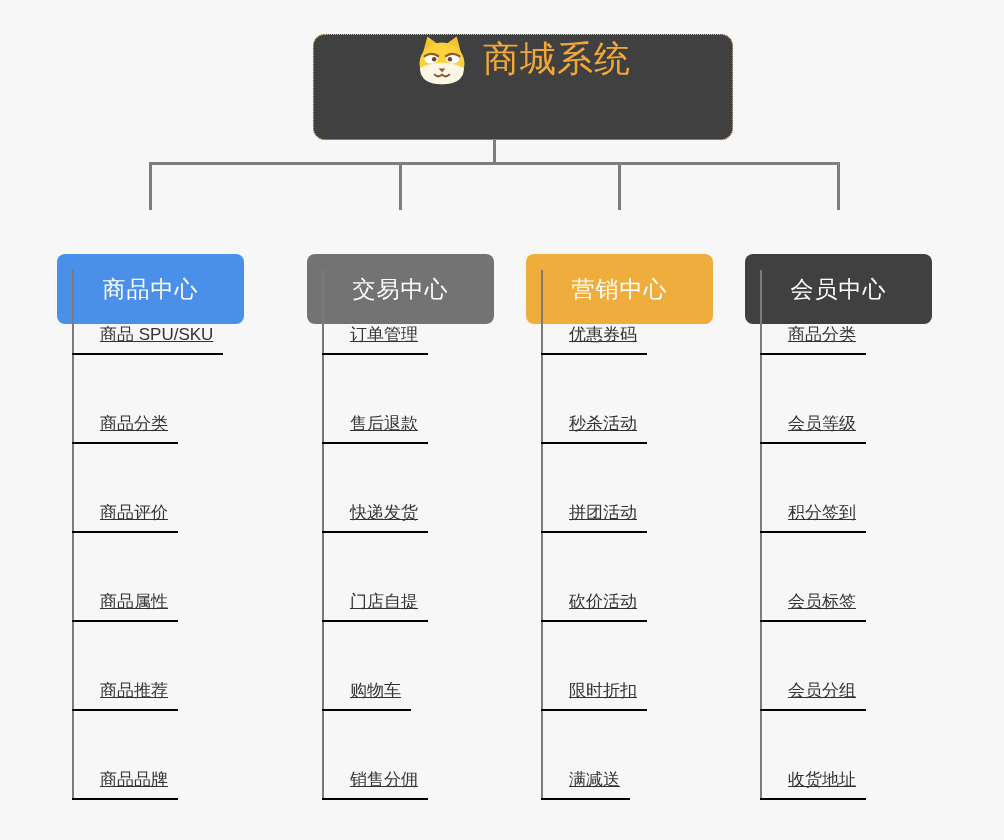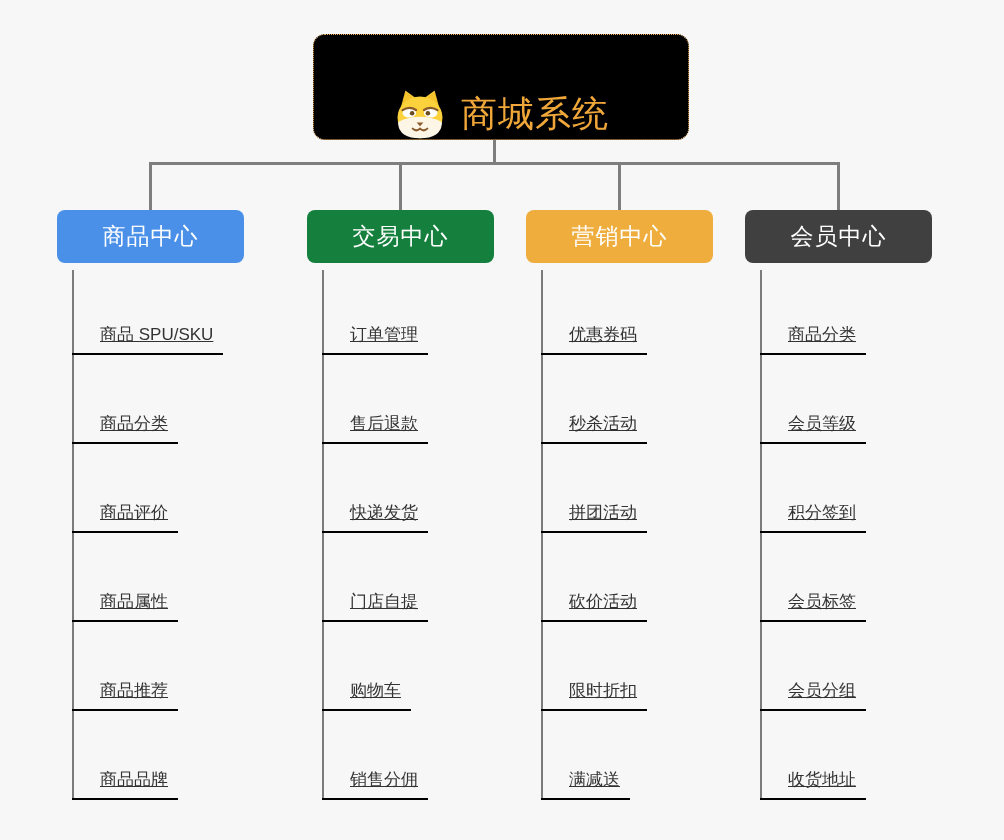--- a/index.html
+++ b/index.html
@@ -9,44 +9,45 @@
   }
   .canvas{
     position:relative;
     width:1004px;height:840px;
     background:#f7f7f7;
     overflow:hidden;
   }
   
   .root-node{
     position:absolute;left:313px;top:34px;
-    width:376px;height:106px;
-    background:#000000;
+    width:420px;height:106px;
+    background:#404040;
     border:1px dotted #f3b45d;
     border-radius:12px;
-    display:flex;align-items:flex-end;justify-content:center;
+    display:flex;align-items:flex-start;justify-content:center;
     gap:14px;box-sizing:border-box;
   }
   .root-title{
     font-size:36px;
     color:#f0a73a;
     letter-spacing:1px;
     white-space:nowrap;
   }
   .root-icon{width:54px;height:50px;flex:0 0 auto;}
   
   .line{position:absolute;background:#7e7e7e;}
   
   .branch{position:absolute;top:210px;width:250px;height:600px;}
   .branch-box{
-    width:187px;height:53px;
+    width:187px;height:70px;
     border-radius:8px;
     display:flex;align-items:center;justify-content:center;
     color:#ffffff;font-size:23px;letter-spacing:1px;
     box-sizing:border-box;
+    margin-top:44px;
   }
   .trunk{
     position:absolute;left:15px;top:60px;
     width:2px;height:530px;background:#7b7b7b;
   }
   .leaf{
     position:absolute;left:15px;
     padding:0 10px 6px 28px;
     font-size:17px;line-height:24px;color:#333333;
     border-bottom:2px solid #000000;
@@ -92,21 +93,21 @@
     <div class="trunk"></div>
     <div class="leaf r0">商品 SPU/SKU</div>
     <div class="leaf r1">商品分类</div>
     <div class="leaf r2">商品评价</div>
     <div class="leaf r3">商品属性</div>
     <div class="leaf r4">商品推荐</div>
     <div class="leaf r5">商品品牌</div>
   </div>
 
   <div class="branch" style="left:307px;">
-    <div class="branch-box" style="background-color: #15803d;">
+    <div class="branch-box" style="background-color: #737373;">
       <span>交易中心</span>
     </div>
     <div class="trunk"></div>
     <div class="leaf r0">订单管理</div>
     <div class="leaf r1">售后退款</div>
     <div class="leaf r2">快递发货</div>
     <div class="leaf r3">门店自提</div>
     <div class="leaf r4">购物车</div>
     <div class="leaf r5">销售分佣</div>
   </div>

